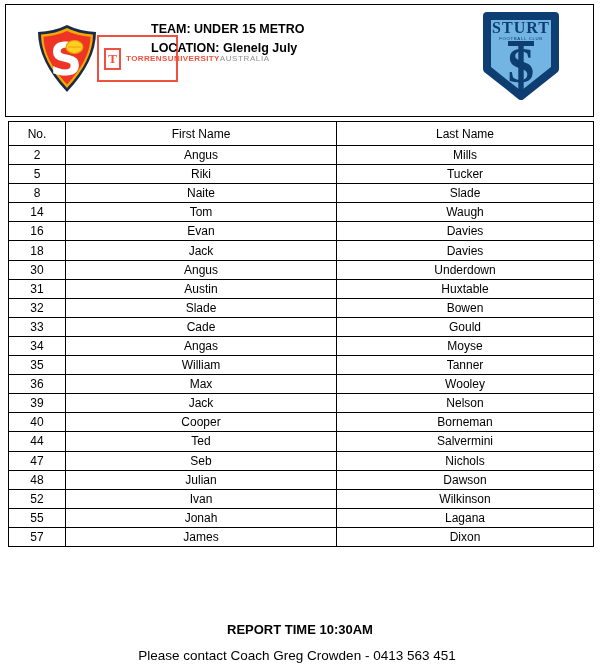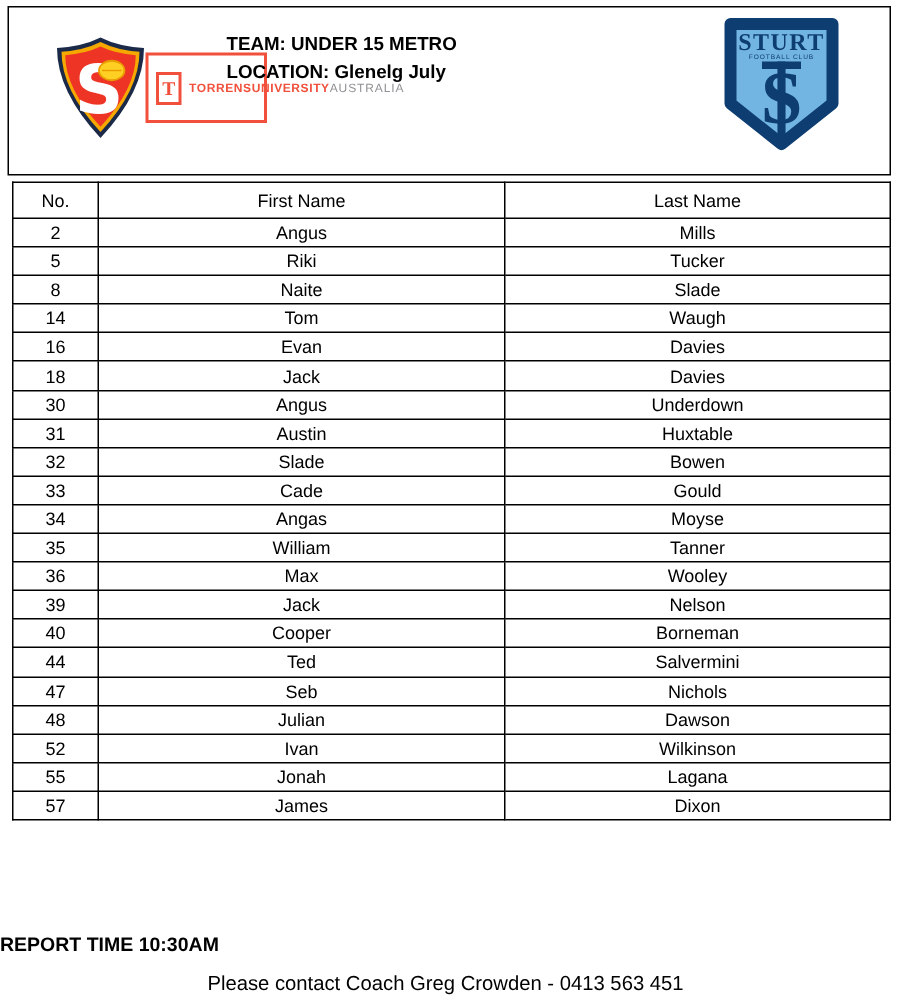--- a/index.html
+++ b/index.html
@@ -23,21 +23,21 @@
   .logo-right { position:absolute; right:31px; top:5px; }
 
   
   table.roster { position:absolute; left:8px; top:121px; width:585px; border-collapse:collapse; table-layout:fixed; }
   table.roster th, table.roster td { border:1.5px solid #000; text-align:center; vertical-align:middle; font-weight:normal; padding:0; }
   table.roster th { height:24px; font-size:12px; }
   table.roster td { height:19.1px; font-size:12px; }
   col.c-no { width:57px; } col.c-first { width:271px; } col.c-last { width:257px; }
 
   
-  .report-time { position:absolute; left:0; top:622px; width:600px; font-weight:bold; font-size:13px; }
+  .report-time { position:absolute; left:0; top:622px; width:600px; text-align:center; font-weight:bold; font-size:13px; }
   .contact-line { position:absolute; left:0; top:648px; width:594px; text-align:center; font-size:13.5px; }
 </style>
 </head>
 <body>
 
 <div class="page">
 
   <div class="header-box">
 
     <div class="logo-left">

